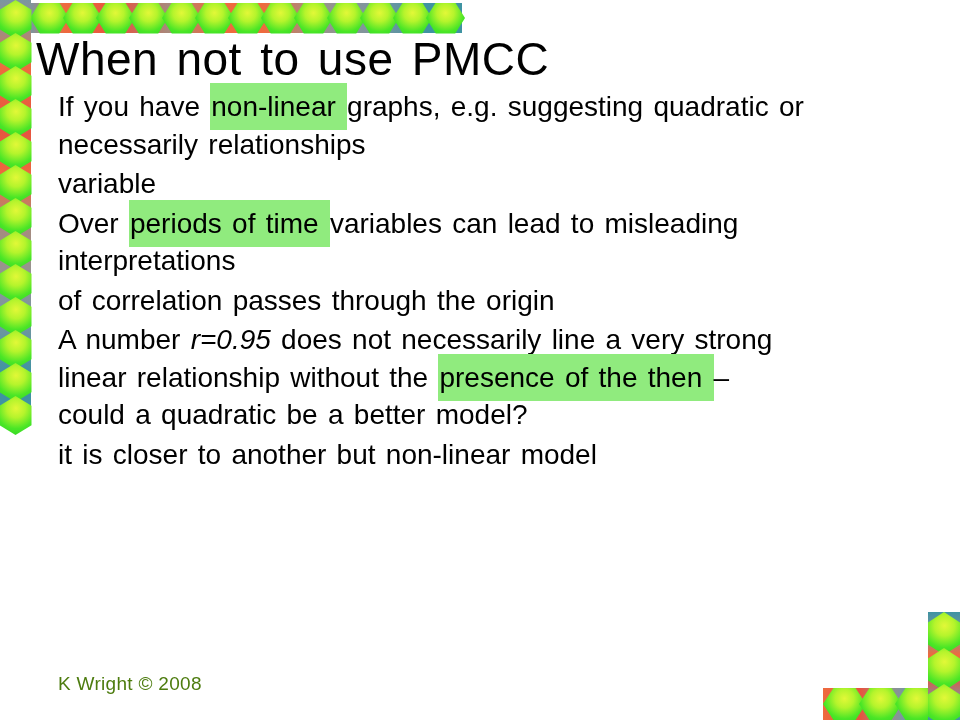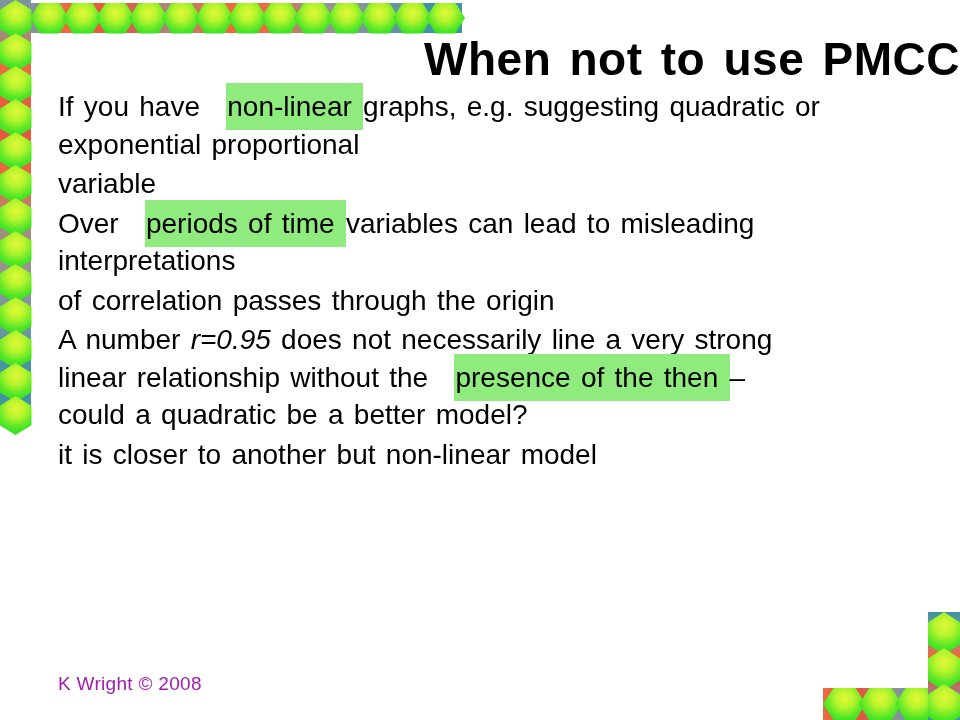--- a/index.html
+++ b/index.html
@@ -5,34 +5,34 @@
   html, body { margin:0; padding:0; }
   body {
     width:960px; height:720px; position:relative; overflow:hidden;
     background:#ffffff; color:#000;
     font-family:"Liberation Sans", sans-serif;
   }
 
   
   .title {
     position:absolute; top:33px; left:36px; width:924px; margin:0;
-    text-align:right; font-weight:700; font-size:46px; line-height:52px;
+    text-align:left; font-weight:400; font-size:46px; line-height:52px;
     letter-spacing:0.5px; word-spacing:5px; color:#000;
   }
   .content { position:absolute; left:58px; top:88px; width:870px; }
   .para { margin:0 0 2px 0; }
   .line {
     font-size:28px; line-height:37.5px; white-space:pre;
     word-spacing:2.5px; color:#000;
   }
-  .hl { background:var(--hl, #90eb7e); padding:8px 1px;margin-left:16px; }
+  .hl { background:var(--hl, #90eb7e); padding:8px 1px; }
   .em { font-style:italic; }
   .footer {
     position:absolute; left:58px; top:673px; font-size:19px;
-    letter-spacing:0.3px; color:#a21caf;
+    letter-spacing:0.3px; color:#4d7c0f;
   }
 
   
   .strip { position:absolute; display:flex; flex-direction:row; align-items:center; }
   .strip.vert { flex-direction:column; align-items:center; }
 
   .strip-top {
     left:30px; top:3px; width:432px; height:30px;
     background:linear-gradient(90deg,
       var(--band-slate) 0%, var(--band-orange) 8%, var(--band-red) 20%,
@@ -120,21 +120,21 @@
       <div class="hex hex-v"></div>
       <div class="hex hex-v"></div>
       <div class="hex hex-v"></div>
     </div>
 
   <h1 class="title">When not to use PMCC</h1>
 
   <div class="content">
       <div class="para">
         <div class="line"><span>If you have </span><span class="hl">non-linear </span><span>graphs, e.g. suggesting quadratic or</span></div>
-        <div class="line"><span>exponential proportional</span></div>
+        <div class="line"><span>necessarily relationships</span></div>
       </div>
       <div class="para">
         <div class="line"><span>variable</span></div>
       </div>
       <div class="para">
         <div class="line"><span>Over </span><span class="hl">periods of time </span><span>variables can lead to misleading</span></div>
         <div class="line"><span>interpretations</span></div>
       </div>
       <div class="para">
         <div class="line"><span>of correlation passes through the origin</span></div>

